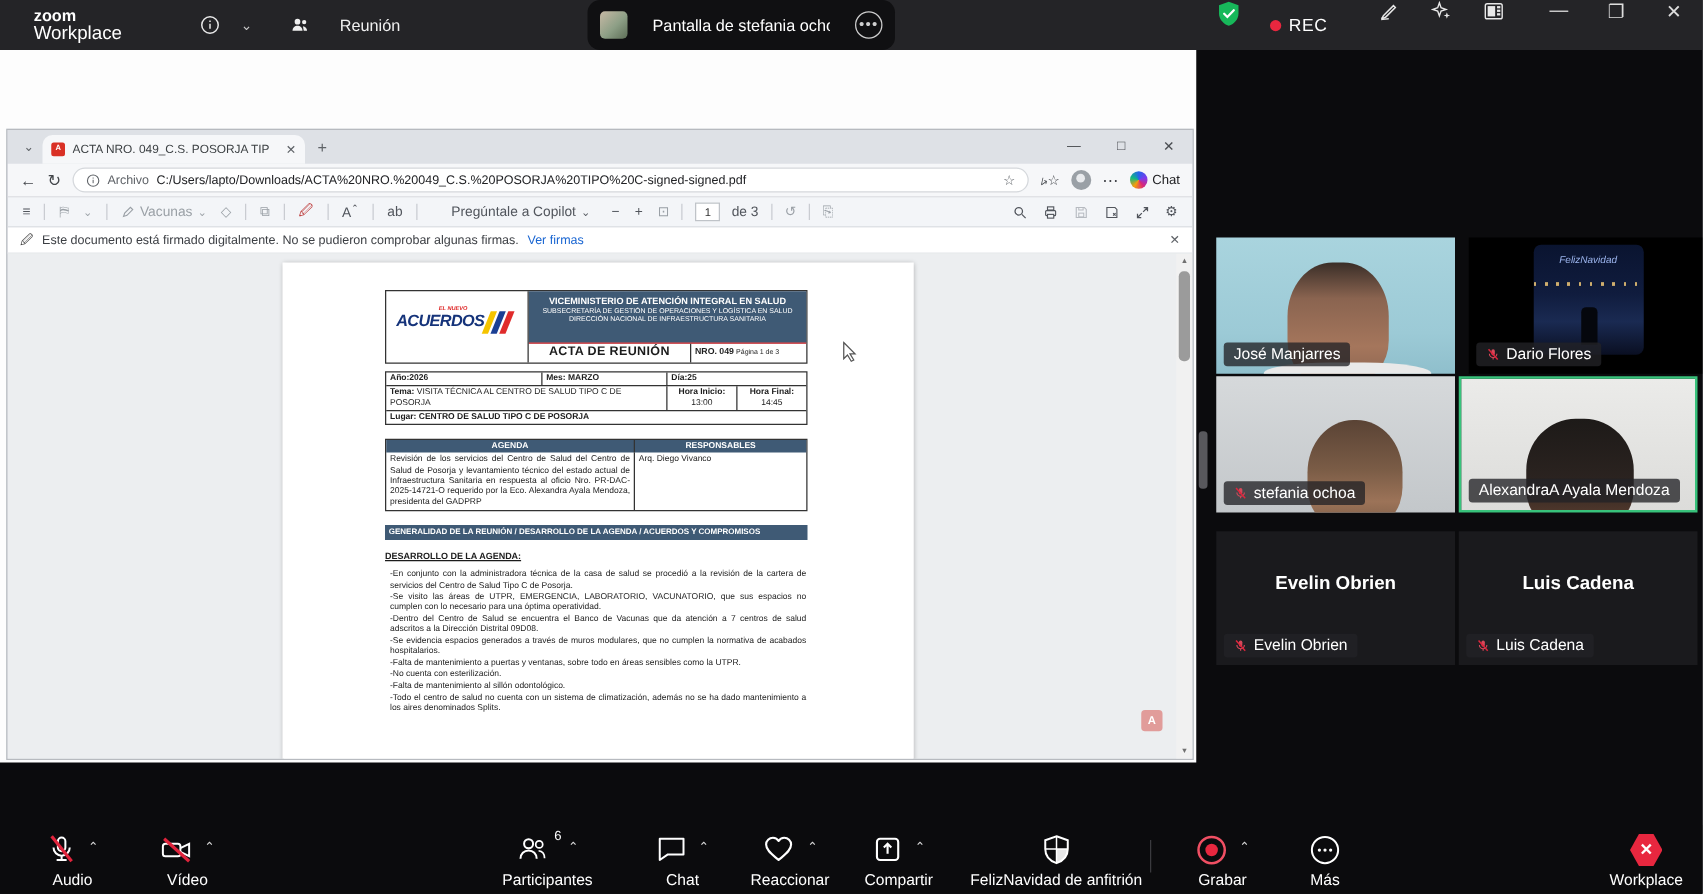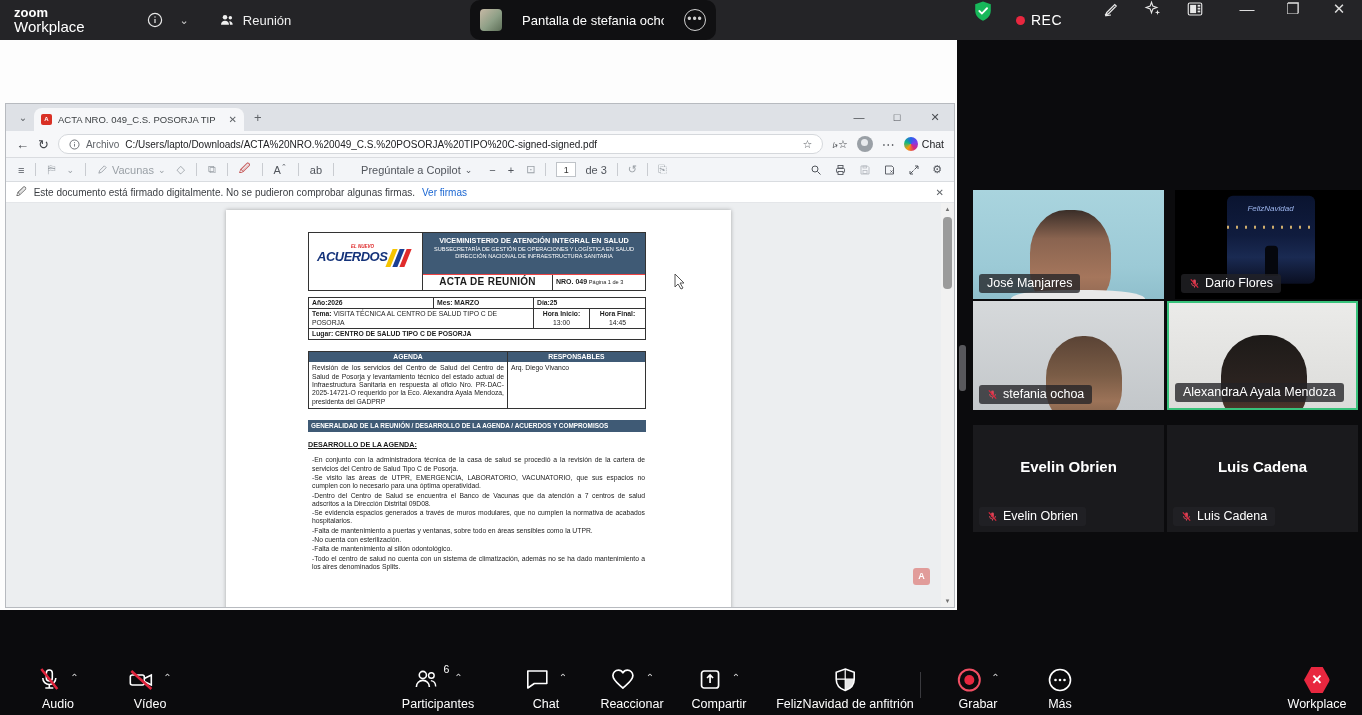--- a/index.html
+++ b/index.html
@@ -3,27 +3,27 @@
 <meta charset="utf-8">
 <style>
   * { margin:0; padding:0; box-sizing:border-box; }
   html,body { width:1362px; height:715px; overflow:hidden; background:#0b0b0d;
     font-family:"Liberation Sans", sans-serif; }
   .screen { position:relative; width:1362px; height:715px; background:#0b0b0d; overflow:hidden; }
 
   
   .topbar { position:absolute; top:0; left:0; width:100%; height:40px; background:#242427;
     display:flex; align-items:center; color:#fff; }
-  .zlogo { margin-left:14px; line-height:1.0; color:#fff; }
+  .zlogo { margin-left:27px; line-height:1.0; color:#fff; }
   .zlogo .l1 { font-size:13px; font-weight:bold; }
   .zlogo .l2 { font-size:15px; }
   .topicon { color:#e8e8e8; font-size:15px; width:30px; text-align:center; cursor:default; }
   .infoi { margin-left:55px; }
   .chev { margin-left:10px; font-size:11px; color:#ccc; }
-  .mtab { display:flex; align-items:flex-start; gap:8px; margin-left:30px; font-size:13px; color:#f0f0f0; }
+  .mtab { display:flex; align-items:flex-start; gap:24px; margin-left:30px; font-size:13px; color:#f0f0f0; }
   .sharetab { position:absolute; left:470px; top:0; width:246px; height:40px; background:#101012;
     border-radius:10px; display:flex; align-items:center; padding:0 10px; gap:20px; }
   .sharetab .avatar { width:22px; height:22px; border-radius:4px;
     background:linear-gradient(135deg,#c7b9a5 0%,#8d9f86 55%,#5d6e57 100%); }
   .sharetab .lbl { font-size:13px; color:#fff; flex:1; white-space:nowrap; overflow:hidden; }
   .elli { width:22px; height:22px; border:1.4px solid #cfcfcf; border-radius:50%; color:#cfcfcf;
     font-size:12px; line-height:19px; text-align:center; letter-spacing:1px; }
   .tr-cluster { position:absolute; right:0; top:0; height:40px; display:flex; }
   .shield-g { width:22px; height:22px; margin-right:22px; }
   .rec { display:flex; align-items:center; gap:6px; margin-right:36px; }

